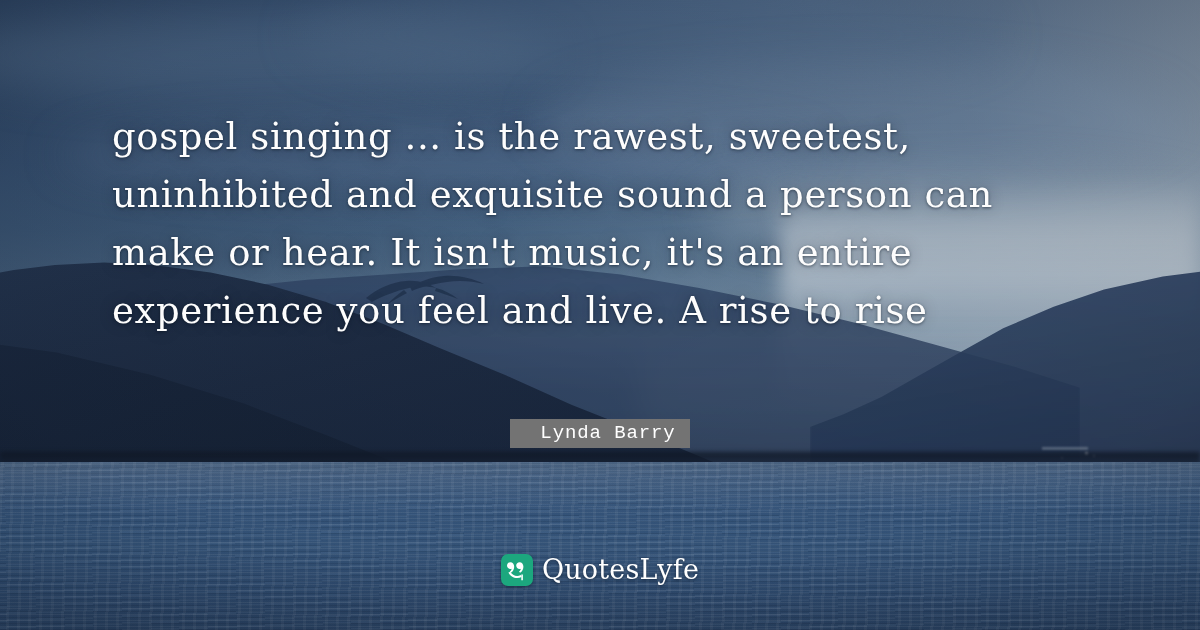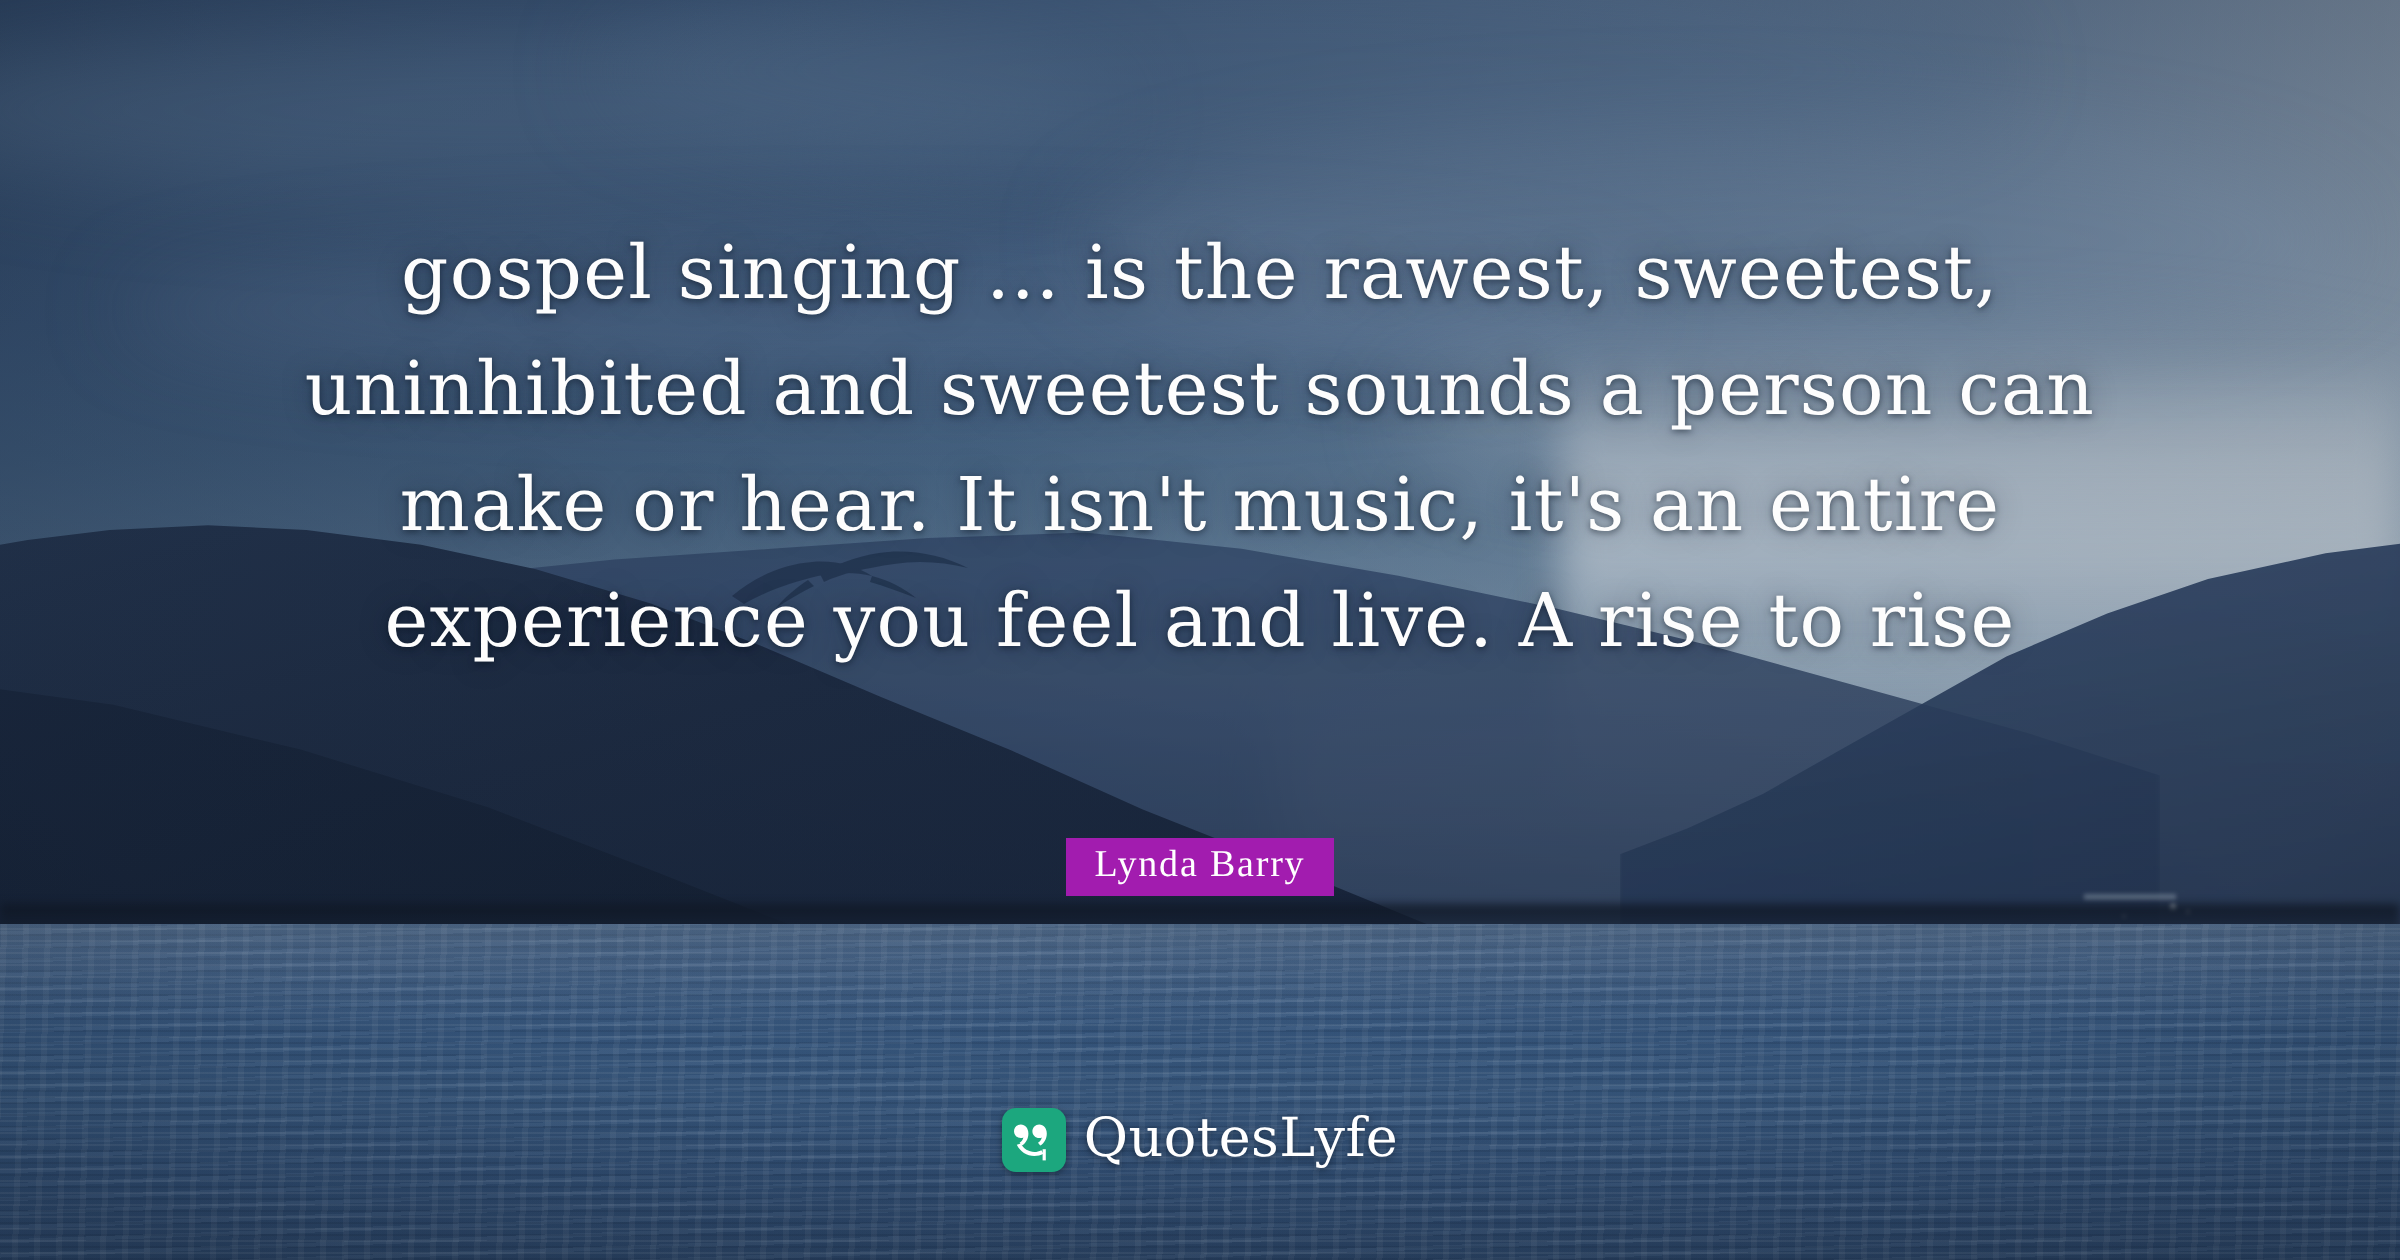--- a/index.html
+++ b/index.html
@@ -169,45 +169,44 @@
     position:absolute; left:0; top:0; width:1200px; height:52px;
     background:linear-gradient(180deg, rgba(200,216,232,0.22) 0%, rgba(200,216,232,0.00) 100%);
   }
 
   
   .bird { position:absolute; left:358px; top:272px; width:130px; height:42px; opacity:.72; }
 
   
   .quote {
     position:absolute; left:0; top:108px; width:1200px;
-    text-align:center;
     font-family:"DejaVu Serif", serif;
     font-size:37px;
     line-height:58px;
     letter-spacing:0.6px;
     color:#fdfdfd;
     text-shadow:0 1px 3px rgba(8,16,30,0.55), 0 0 14px rgba(10,20,36,0.35);
-    padding:0 84px;
+    padding:0 112px;
   }
   .quote .ln { display:block; white-space:nowrap; }
 
   
   .author-wrap {
     position:absolute; left:0; top:419px; width:1200px;
     text-align:center;
   }
   .author {
     display:inline-block;
-    background:#a21caf;
+    background:#737373;
     color:#ffffff;
-    font-family:Liberation Serif, serif;
+    font-family:Liberation Mono, monospace;
     font-size:19px;
     line-height:20px;
     letter-spacing:0.9px;
-    padding:4px 14px 5px 14px;
+    padding:4px 14px 5px 30px;
   }
 
   
   .logo {
     position:absolute; left:0; top:554px; width:1200px;
     display:flex; align-items:center; justify-content:center; gap:9px;
   }
   .logo-mark {
     width:32px; height:32px; border-radius:7px;
     background:#1ca77e;
@@ -279,21 +278,21 @@
           <path d="M46 18 C40 22 34 27 30 32 C36 28 43 24 49 21 Z"></path>
         </g>
       </svg>
     </div>
 
     <div class="vignette"></div>
   </div>
 
   <div class="quote">
     <span class="ln">gospel singing ... is the rawest, sweetest,</span>
-    <span class="ln">uninhibited and sweetest sounds a person can</span>
+    <span class="ln">uninhibited and exquisite sound a person can</span>
     <span class="ln">make or hear. It isn't music, it's an entire</span>
     <span class="ln">experience you feel and live. A rise to rise</span>
   </div>
 
   <div class="author-wrap">
     <span class="author">Lynda Barry</span>
   </div>
 
   <div class="logo">
     <span class="logo-mark">

